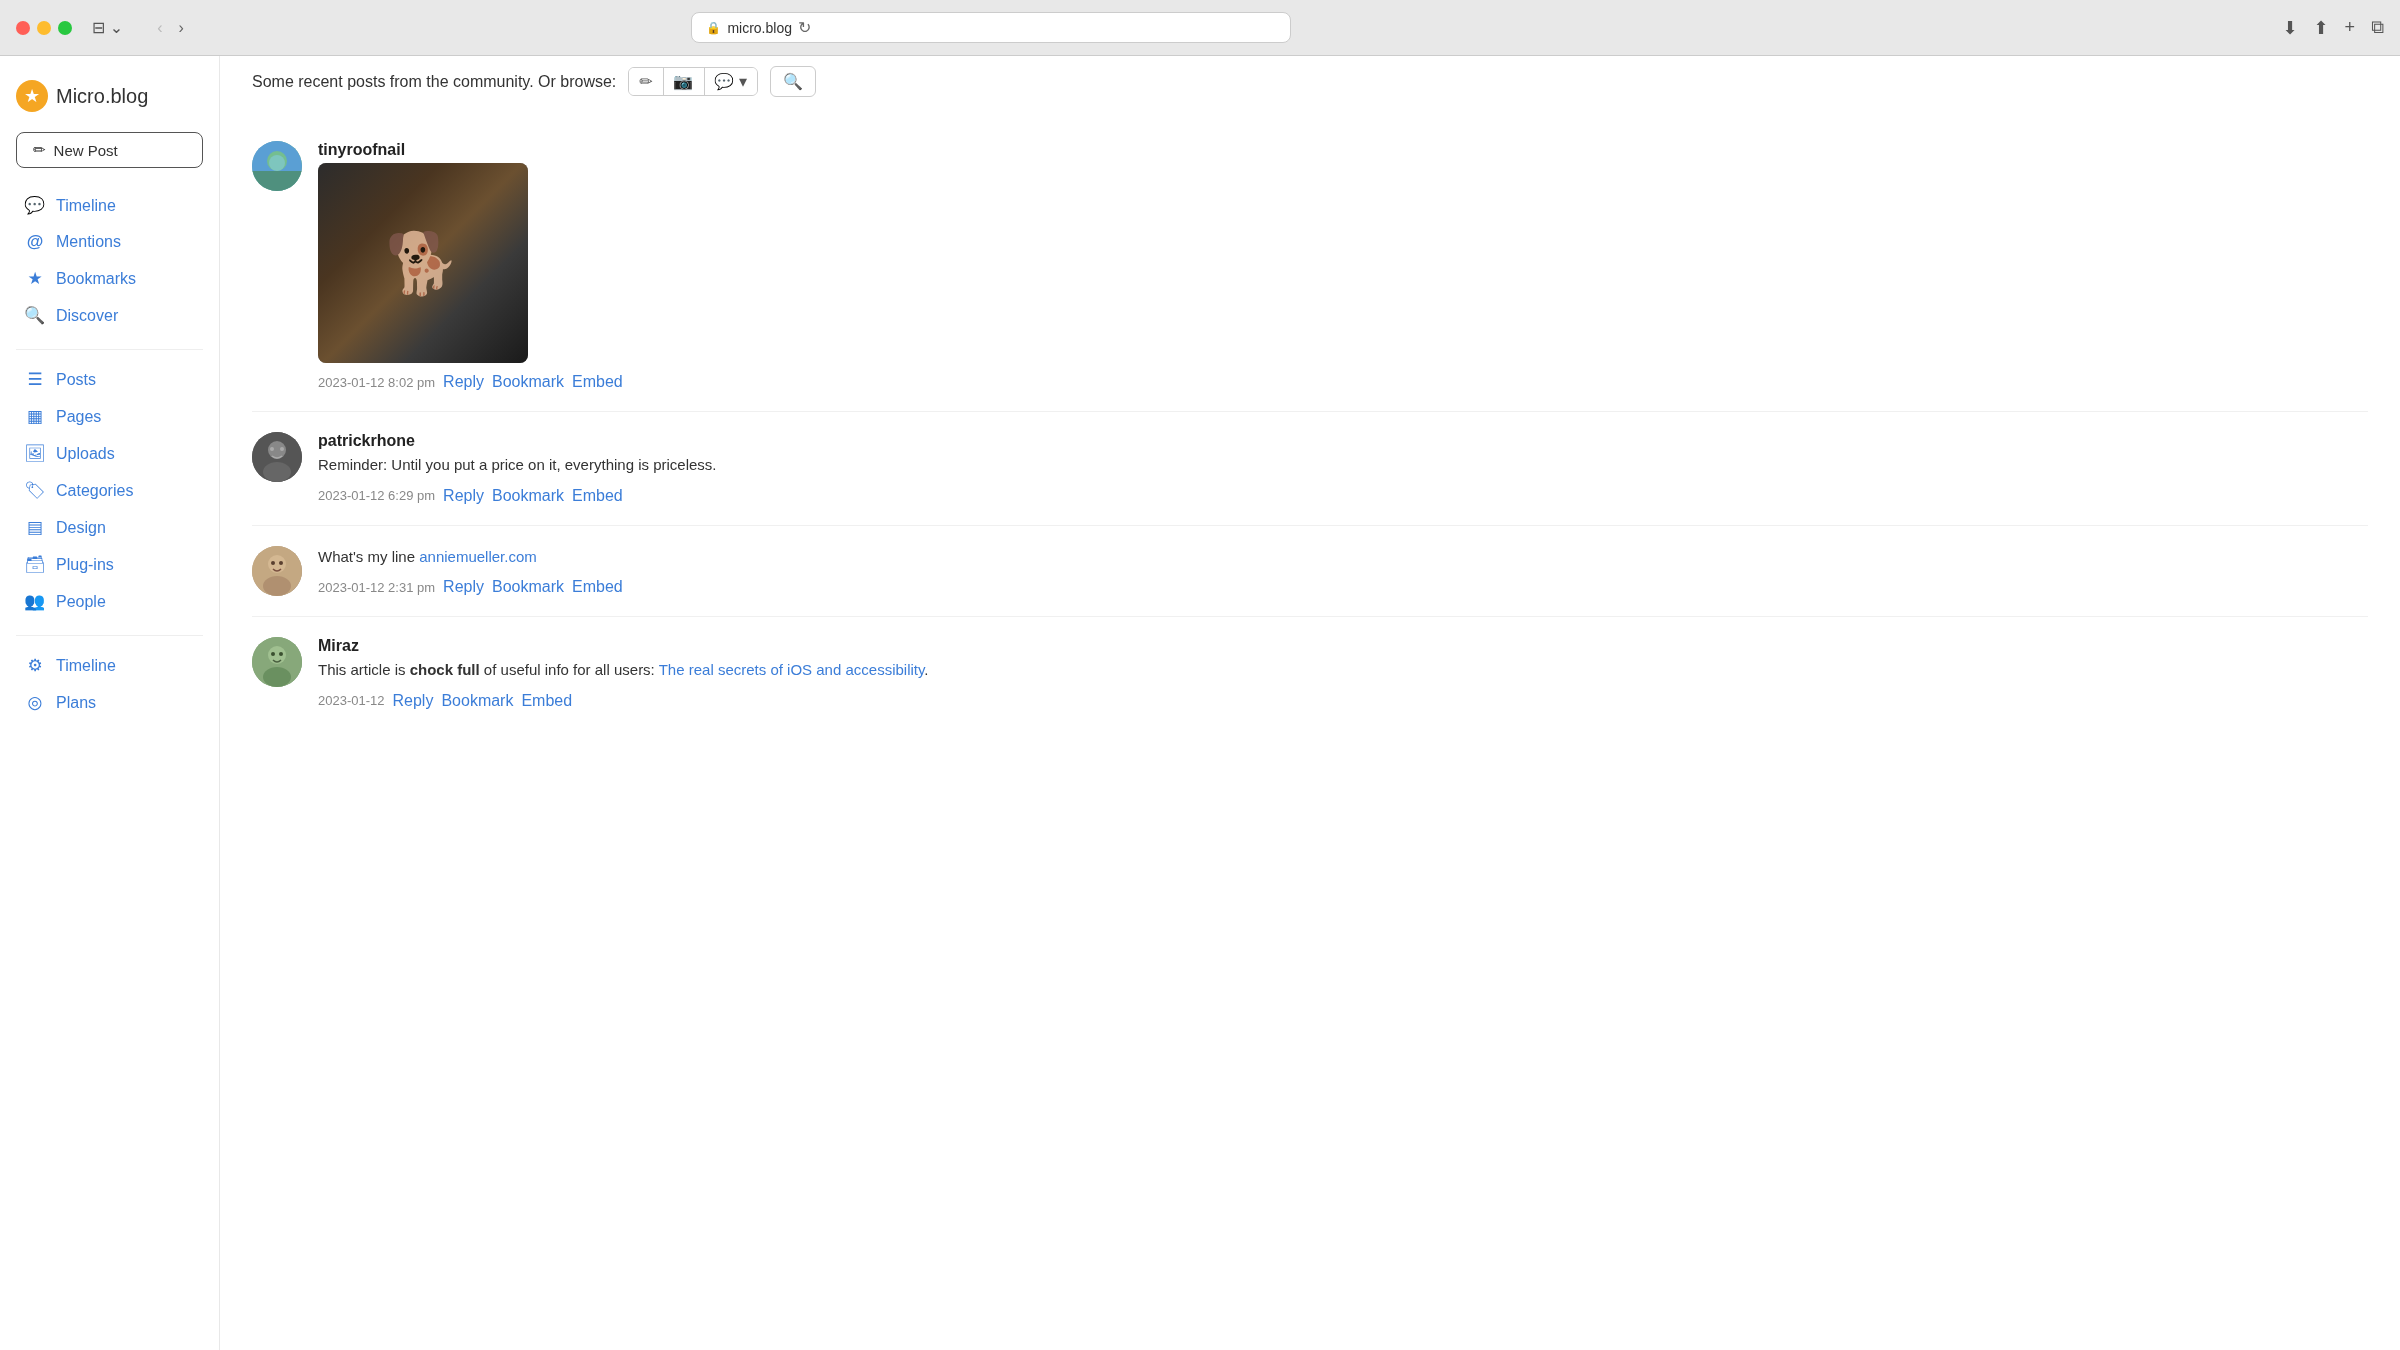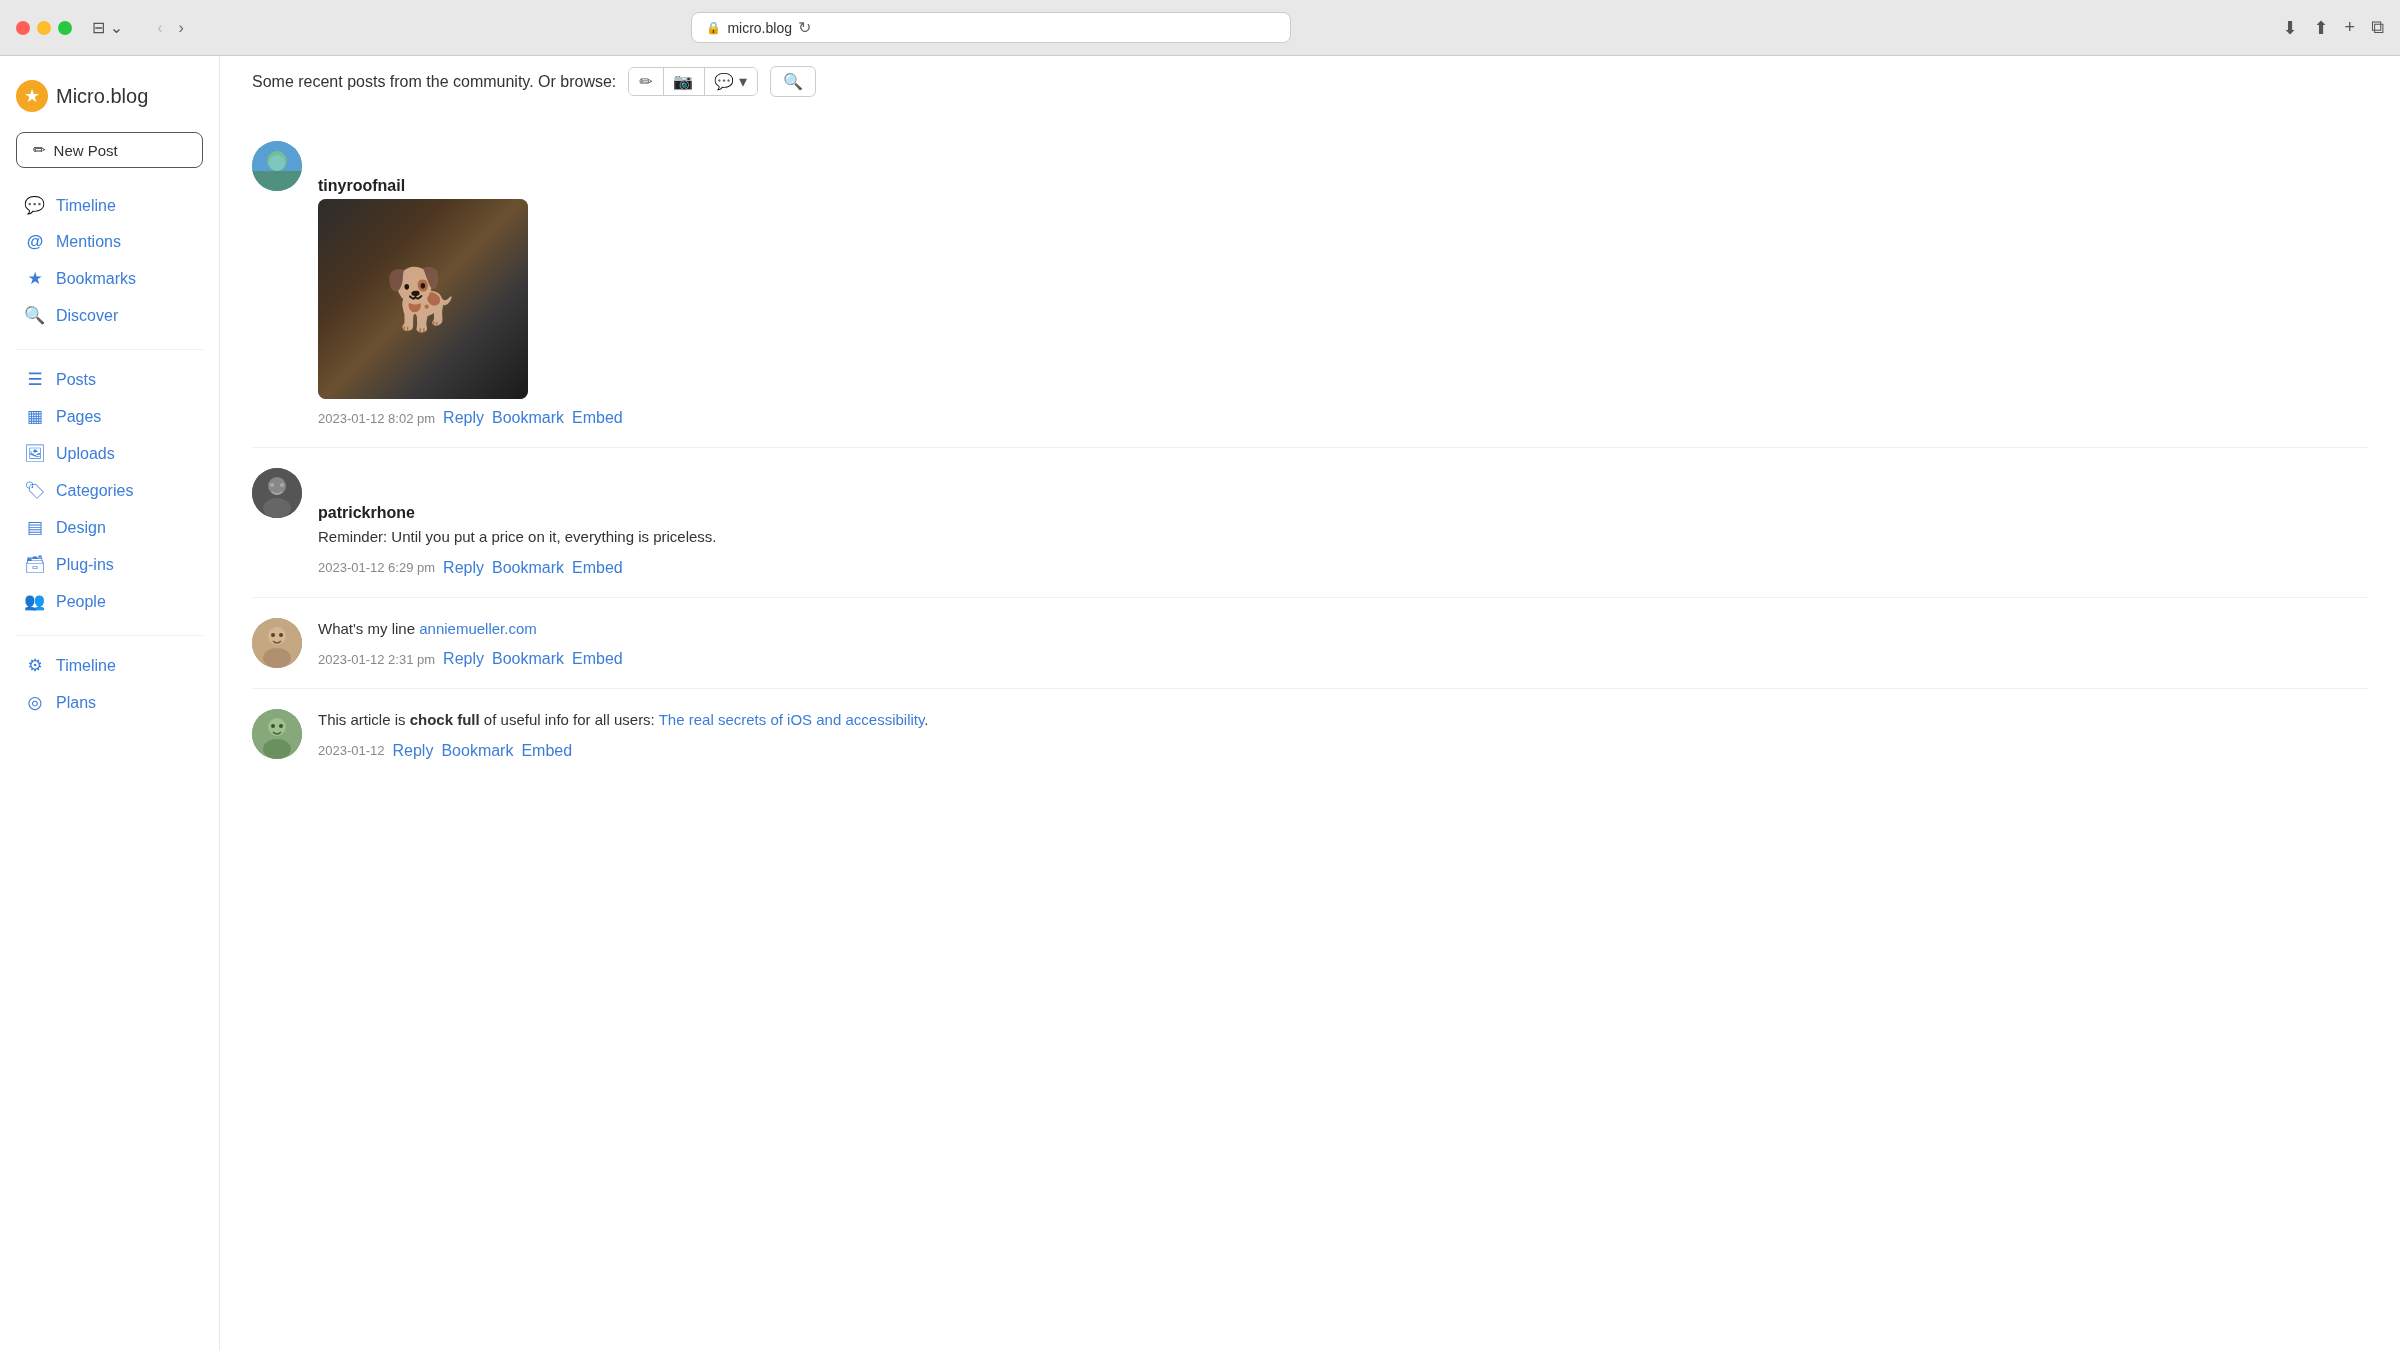--- a/index.html
+++ b/index.html
@@ -179,21 +179,20 @@
     .avatar-patrickrhone { background: #555; }
     .avatar-annie { background: linear-gradient(135deg, #c4a882, #8a7560); }
     .avatar-miraz { background: linear-gradient(135deg, #87a87a, #5a8a5a); }
 
     .post-body { flex: 1; }
     .post-username {
       font-weight: 600;
       font-size: 16px;
       color: #222;
       margin-bottom: 4px;
-      margin-top: 36px;
     }
     .post-text {
       font-size: 15px;
       color: #333;
       line-height: 1.5;
       margin-bottom: 10px;
     }
     .post-text em { font-style: italic; }
     .post-text strong { font-weight: 700; }
     .post-link { color: #3b7dd8; text-decoration: none; }
@@ -426,20 +425,21 @@
         <svg width="50" height="50" viewBox="0 0 50 50">
           <rect width="50" height="50" fill="#87a87a"></rect>
           <circle cx="25" cy="18" r="9" fill="#a0c090"></circle>
           <ellipse cx="25" cy="40" rx="14" ry="10" fill="#6a9060"></ellipse>
           <circle cx="21" cy="17" r="2" fill="#3a5030"></circle>
           <circle cx="29" cy="17" r="2" fill="#3a5030"></circle>
           <path d="M21 23 Q25 27 29 23" stroke="#4a6040" stroke-width="1.5" fill="none"></path>
         </svg>
       </div>
       <div class="post-body">
+        <div class="post-username">Miraz</div>
         <div class="post-text">
           <span>This article is </span><strong>chock full</strong><span> of useful info for all users: </span><a class="post-link" href="#">The real secrets of iOS and accessibility</a><span>.</span>
         </div>
         <div class="post-meta">
           <span>2023-01-12</span>
           <a class="post-meta-link">Reply</a>
           <a class="post-meta-link">Bookmark</a>
           <a class="post-meta-link">Embed</a>
         </div>
       </div>

